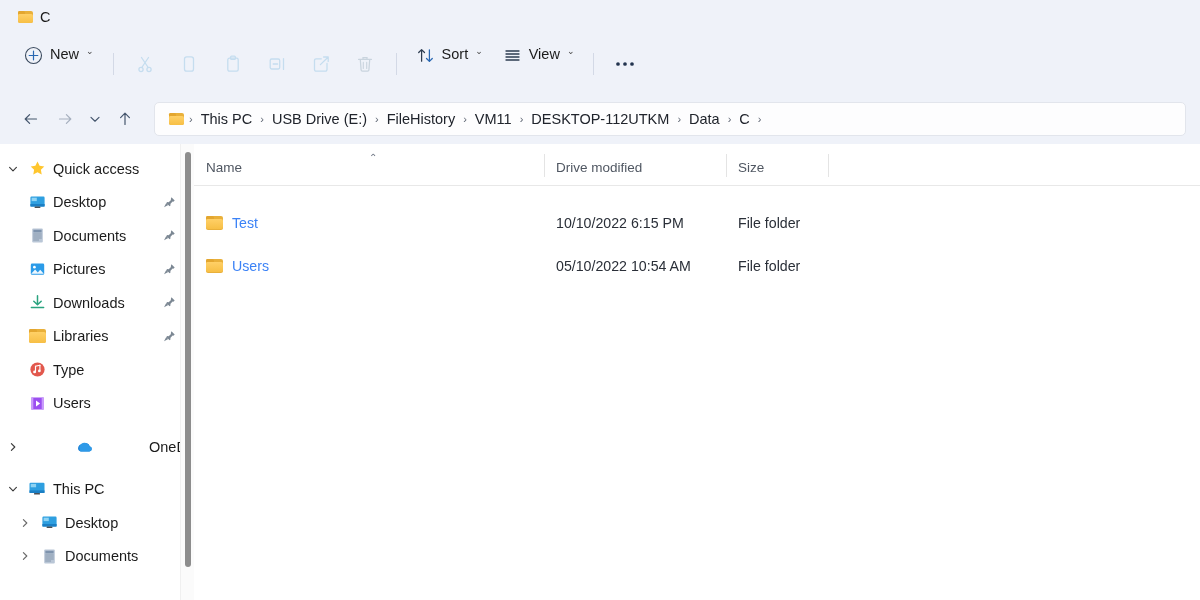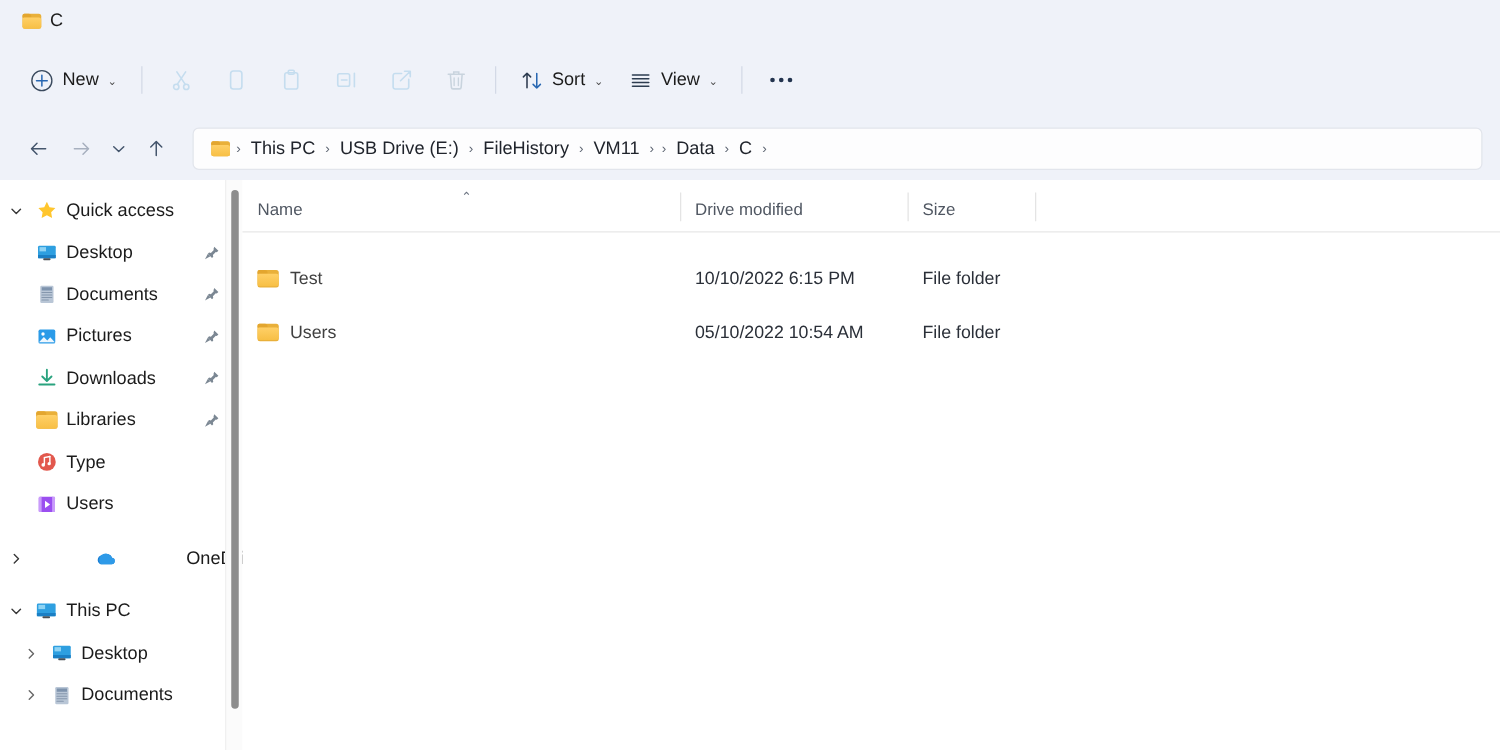--- a/index.html
+++ b/index.html
@@ -33,21 +33,21 @@
     background:linear-gradient(180deg,#ffd067 0%,#f7bf45 100%);
     border-radius:1.5px 2px 2px 2px;
   }
   .folder.sm { width:15px; height:12.5px; flex:0 0 15px; }
   .folder.sm .back{width:15px;height:12.5px;} .folder.sm .tabp{width:7px;}
   .folder.sm .front{top:2.8px;width:15px;height:9.7px;}
 
   
   .toolbar { height:60px; background:#eff2f9; display:flex; align-items:center; padding:0 14px; flex:0 0 60px; gap:0; }
   .tb-btn {
-    height:36px; display:flex; align-items:center; gap:7px;
+    height:36px; display:flex; align-items:flex-start; gap:7px;
     padding:0 10px; border-radius:5px; cursor:default; color:#1b1b1b;
   }
   .tb-btn .lbl { font-size:14.5px; }
   .tb-icon { height:36px; width:44px; display:flex; align-items:center; justify-content:center; border-radius:5px; }
   .tb-sep { width:1px; height:22px; background:#d3d9e6; margin:0 9px; flex:0 0 1px; }
   .chev { font-size:9px; color:#444; line-height:1; transform:translateY(1px); }
 
   
   .navrow { height:50px; background:#eff2f9; display:flex; align-items:center; padding:0 14px; flex:0 0 50px; }
   .nav-btn {
@@ -87,21 +87,21 @@
   .headers { height:42px; display:flex; align-items:flex-end; border-bottom:1px solid #e8e8e8; position:relative; }
   .hcell {
     font-size:13.5px; color:#505762; padding:0 0 10px 12px;
     position:relative; display:flex; align-items:flex-end; height:100%;
   }
   .hcell + .hcell::before { content:""; position:absolute; left:0; top:10px; bottom:8px; width:1px; background:#e4e4e4; }
   .hcell.last::after { content:""; position:absolute; right:0; top:10px; bottom:8px; width:1px; background:#e4e4e4; }
   .sortmark { position:absolute; top:8px; left:50%; font-size:10px; color:#6a7280; }
 
   .row { height:43px; display:flex; align-items:center; }
-  .cell { font-size:14.2px; color:#404040; padding-left:12px; display:flex; align-items:center; gap:9px; white-space:nowrap; }
+  .cell { font-size:14.2px; color:#3b82f6; padding-left:12px; display:flex; align-items:center; gap:9px; white-space:nowrap; }
   .cell.muted { color:#2a2f38; }
 
   svg { display:block; }
 </style>
 </head>
 <body>
 
 <div class="window">
 
   <div class="tabstrip">
@@ -259,20 +259,21 @@
       </span>
       <span class="crumb-sep">›</span>
       <span class="crumb">This PC</span>
       <span class="crumb-sep">›</span>
       <span class="crumb">USB Drive (E:)</span>
       <span class="crumb-sep">›</span>
       <span class="crumb">FileHistory</span>
       <span class="crumb-sep">›</span>
       <span class="crumb">VM11</span>
       <span class="crumb-sep">›</span>
+      <span class="crumb">DESKTOP-112UTKM</span>
       <span class="crumb-sep">›</span>
       <span class="crumb">Data</span>
       <span class="crumb-sep">›</span>
       <span class="crumb">C</span>
       <span class="crumb-sep">›</span>
     </div>
   </div>
 
   <div class="body">
 

